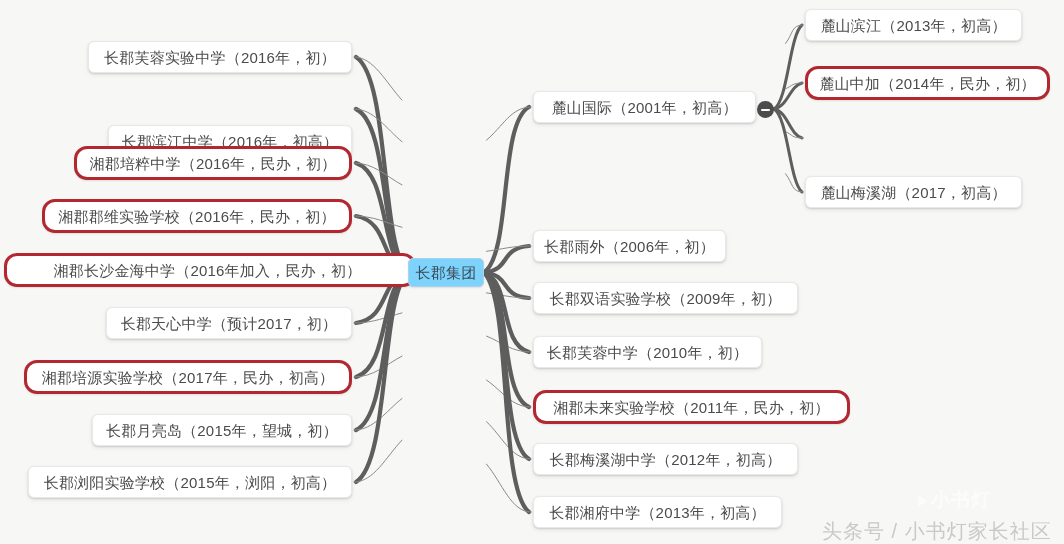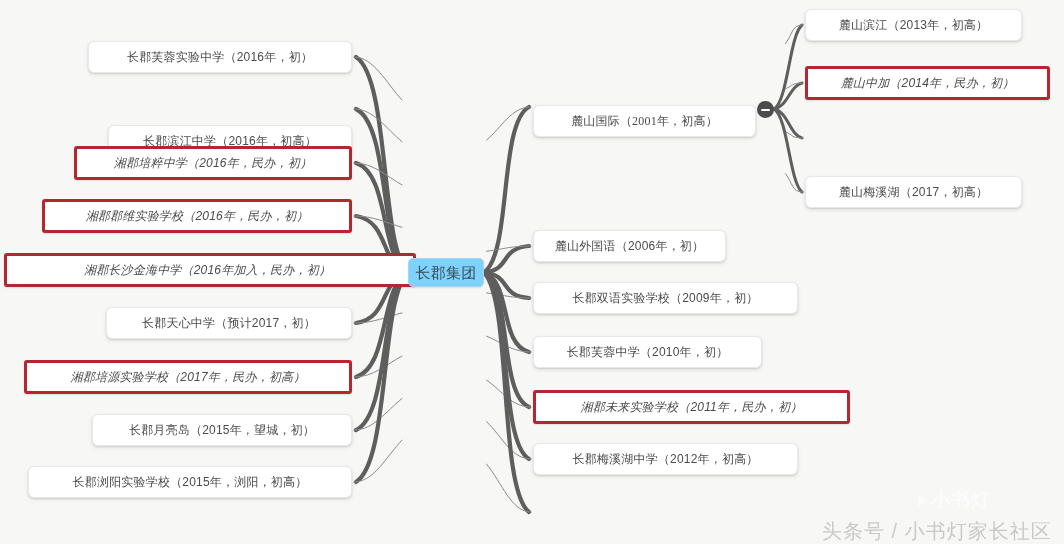--- a/index.html
+++ b/index.html
@@ -25,32 +25,31 @@
   .node {
     position: absolute;
     display: flex;
     align-items: center;
     justify-content: center;
     background: #ffffff;
     border-radius: 6px;
     border: 1px solid #e8e8e8;
     box-shadow: 0 1px 2px rgba(0,0,0,0.13), 0 2px 5px rgba(0,0,0,0.07);
     color: #4b4b4b;
-    font-size: 12px;
+    font-size: 15px;
     line-height: 1;
     white-space: nowrap;
     letter-spacing: 0.2px;
     padding: 0 12px;
     z-index: 5;
   }
   .node.highlight {
     border: 3px solid #b22730;
-    border-radius: 3px;
+    border-radius: 13px;
     box-shadow: 0 1px 2px rgba(0,0,0,0.10);
-    font-style: italic;
   }
   .node.root {
     background: #7dd3fc;
     border: 1px solid #a9d2ef;
     color: #3a4c58;
     border-radius: 5px;
     box-shadow: 0 1px 2px rgba(0,0,0,0.10);
     font-size: 15px;
     z-index: 7;
   }
@@ -175,38 +174,41 @@
     </div>
     <div class="node highlight" style="left: 24px; top: 360px; width: 328px; height: 34px;">
       <span>湘郡培源实验学校（2017年，民办，初高）</span>
     </div>
     <div class="node" style="left: 92px; top: 414px; width: 260px; height: 32px; text-align: center;">
       <span>长郡月亮岛（2015年，望城，初）</span>
     </div>
     <div class="node" style="left: 28px; top: 466px; width: 324px; height: 32px;">
       <span>长郡浏阳实验学校（2015年，浏阳，初高）</span>
     </div>
-    <div class="node" style="left: 533px; top: 105px; width: 223px; height: 32px; font-family: Liberation Serif, serif;">
+    <div class="node" style="left: 533px; top: 91px; width: 223px; height: 32px;">
       <span>麓山国际（2001年，初高）</span>
     </div>
     <div class="node" style="left: 533px; top: 230px; width: 193px; height: 32px;">
-      <span>麓山外国语（2006年，初）</span>
+      <span>长郡雨外（2006年，初）</span>
     </div>
     <div class="node" style="left: 533px; top: 282px; width: 265px; height: 32px;">
       <span>长郡双语实验学校（2009年，初）</span>
     </div>
     <div class="node" style="left: 533px; top: 336px; width: 229px; height: 32px;">
       <span>长郡芙蓉中学（2010年，初）</span>
     </div>
     <div class="node highlight" style="left: 533px; top: 390px; width: 317px; height: 34px;">
       <span>湘郡未来实验学校（2011年，民办，初）</span>
     </div>
     <div class="node" style="left: 533px; top: 443px; width: 265px; height: 32px;">
       <span>长郡梅溪湖中学（2012年，初高）</span>
     </div>
+    <div class="node" style="left: 533px; top: 496px; width: 249px; height: 32px;">
+      <span>长郡湘府中学（2013年，初高）</span>
+    </div>
     <div class="node" style="left: 805px; top: 9px; width: 217px; height: 32px;">
       <span>麓山滨江（2013年，初高）</span>
     </div>
     <div class="node highlight" style="left: 805px; top: 66px; width: 245px; height: 34px;">
       <span>麓山中加（2014年，民办，初）</span>
     </div>
     <div class="node" style="left: 805px; top: 176px; width: 217px; height: 32px;">
       <span>麓山梅溪湖（2017，初高）</span>
     </div>
     <div class="collapse-toggle" style="left: 757px; top: 101px;">

